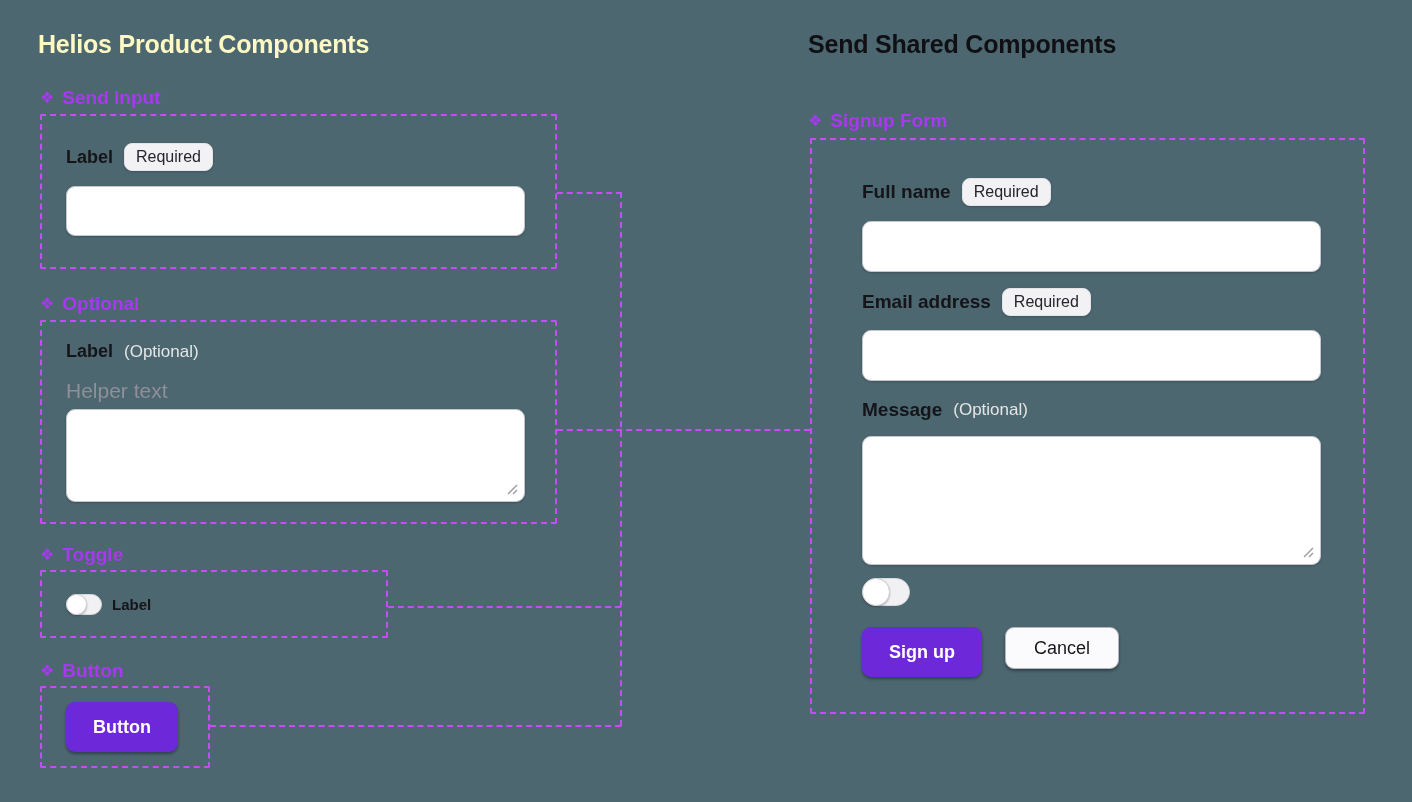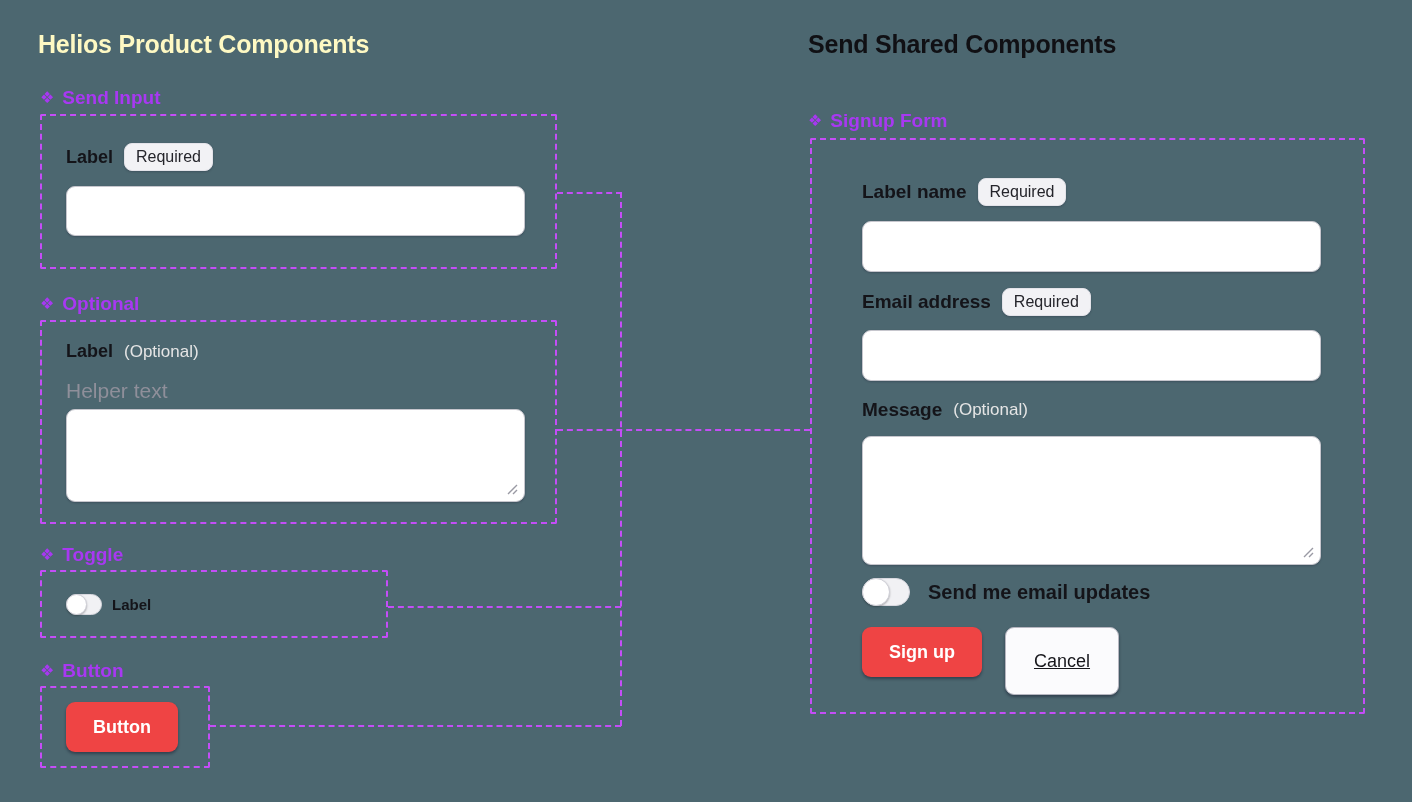--- a/index.html
+++ b/index.html
@@ -89,21 +89,21 @@
   .toggle-label-lg { font-size: 20px; font-weight: 700; color: #141419; margin-left: 18px; }
 
   
   .btn {
     display: flex; align-items: center; justify-content: center;
     border-radius: 9px; cursor: pointer;
     font-family: "Liberation Sans", "DejaVu Sans", sans-serif;
     box-shadow: 0 2px 3px rgba(10,10,30,0.40);
     border: none;
   }
-  .btn-primary { background: #ef4444; color: #ffffff; font-size: 18px; font-weight: 600; }
+  .btn-primary { background: #6d28d9; color: #ffffff; font-size: 18px; font-weight: 600; }
   .btn-secondary { background: #fbfbfd; color: #17171c; font-size: 18px; font-weight: 500; border: 1.5px solid #b6b6c0; }
 </style>
 </head>
 <body>
 
 <div class="abs canvas-title title-blue" style="left:38px; top:30px;">Helios Product Components</div>
 
 <div class="abs comp-header" style="left:40px; top:87px;">
   <span class="glyph">❖</span>
   <span>Send Input</span>
@@ -161,21 +161,21 @@
 
 <div class="abs canvas-title title-dark" style="left:808px; top:30px;">Send Shared Components</div>
 
 <div class="abs comp-header" style="left:808px; top:110px;">
   <span class="glyph">❖</span>
   <span>Signup Form</span>
 </div>
 <div class="abs frame" style="left:810px; top:138px; width:555px; height:576px;"></div>
 
 <div class="abs label-row" style="left:862px; top:178px;">
-  <span class="field-label lg">Label name</span>
+  <span class="field-label lg">Full name</span>
   <span class="badge">Required</span>
 </div>
 <div class="input-wrap" style="left:862px; top:221px; width:459px; height:51px;">
   <input type="text" class="text-input" value="" style="">
 </div>
 
 <div class="abs label-row" style="left:862px; top:288px;">
   <span class="field-label lg">Email address</span>
   <span class="badge">Required</span>
 </div>
@@ -191,17 +191,16 @@
   <textarea class="textarea-box" style=""></textarea>
   <svg class="resize-handle" width="12" height="12" viewBox="0 0 12 12">
     <path d="M11 2 L2 11 M11 7 L7 11" stroke="#9a9aa4" stroke-width="1.4" fill="none"></path>
   </svg>
 </div>
 
 <div class="abs toggle-row" style="left:862px; top:578px;">
   <div class="toggle lg">
     <div class="knob"></div>
   </div>
-  <span class="toggle-label-lg">Send me email updates</span>
 </div>
 
 <button class="abs btn btn-primary" style="left:862px; top:627px; width:120px; height:50px;">Sign up</button>
-<button class="abs btn btn-secondary" style="left:1005px; top:627px; width:114px; height:68px;text-decoration:underline;">Cancel</button>
+<button class="abs btn btn-secondary" style="left:1005px; top:627px; width:114px; height:42px;">Cancel</button>
 
 </body></html>

